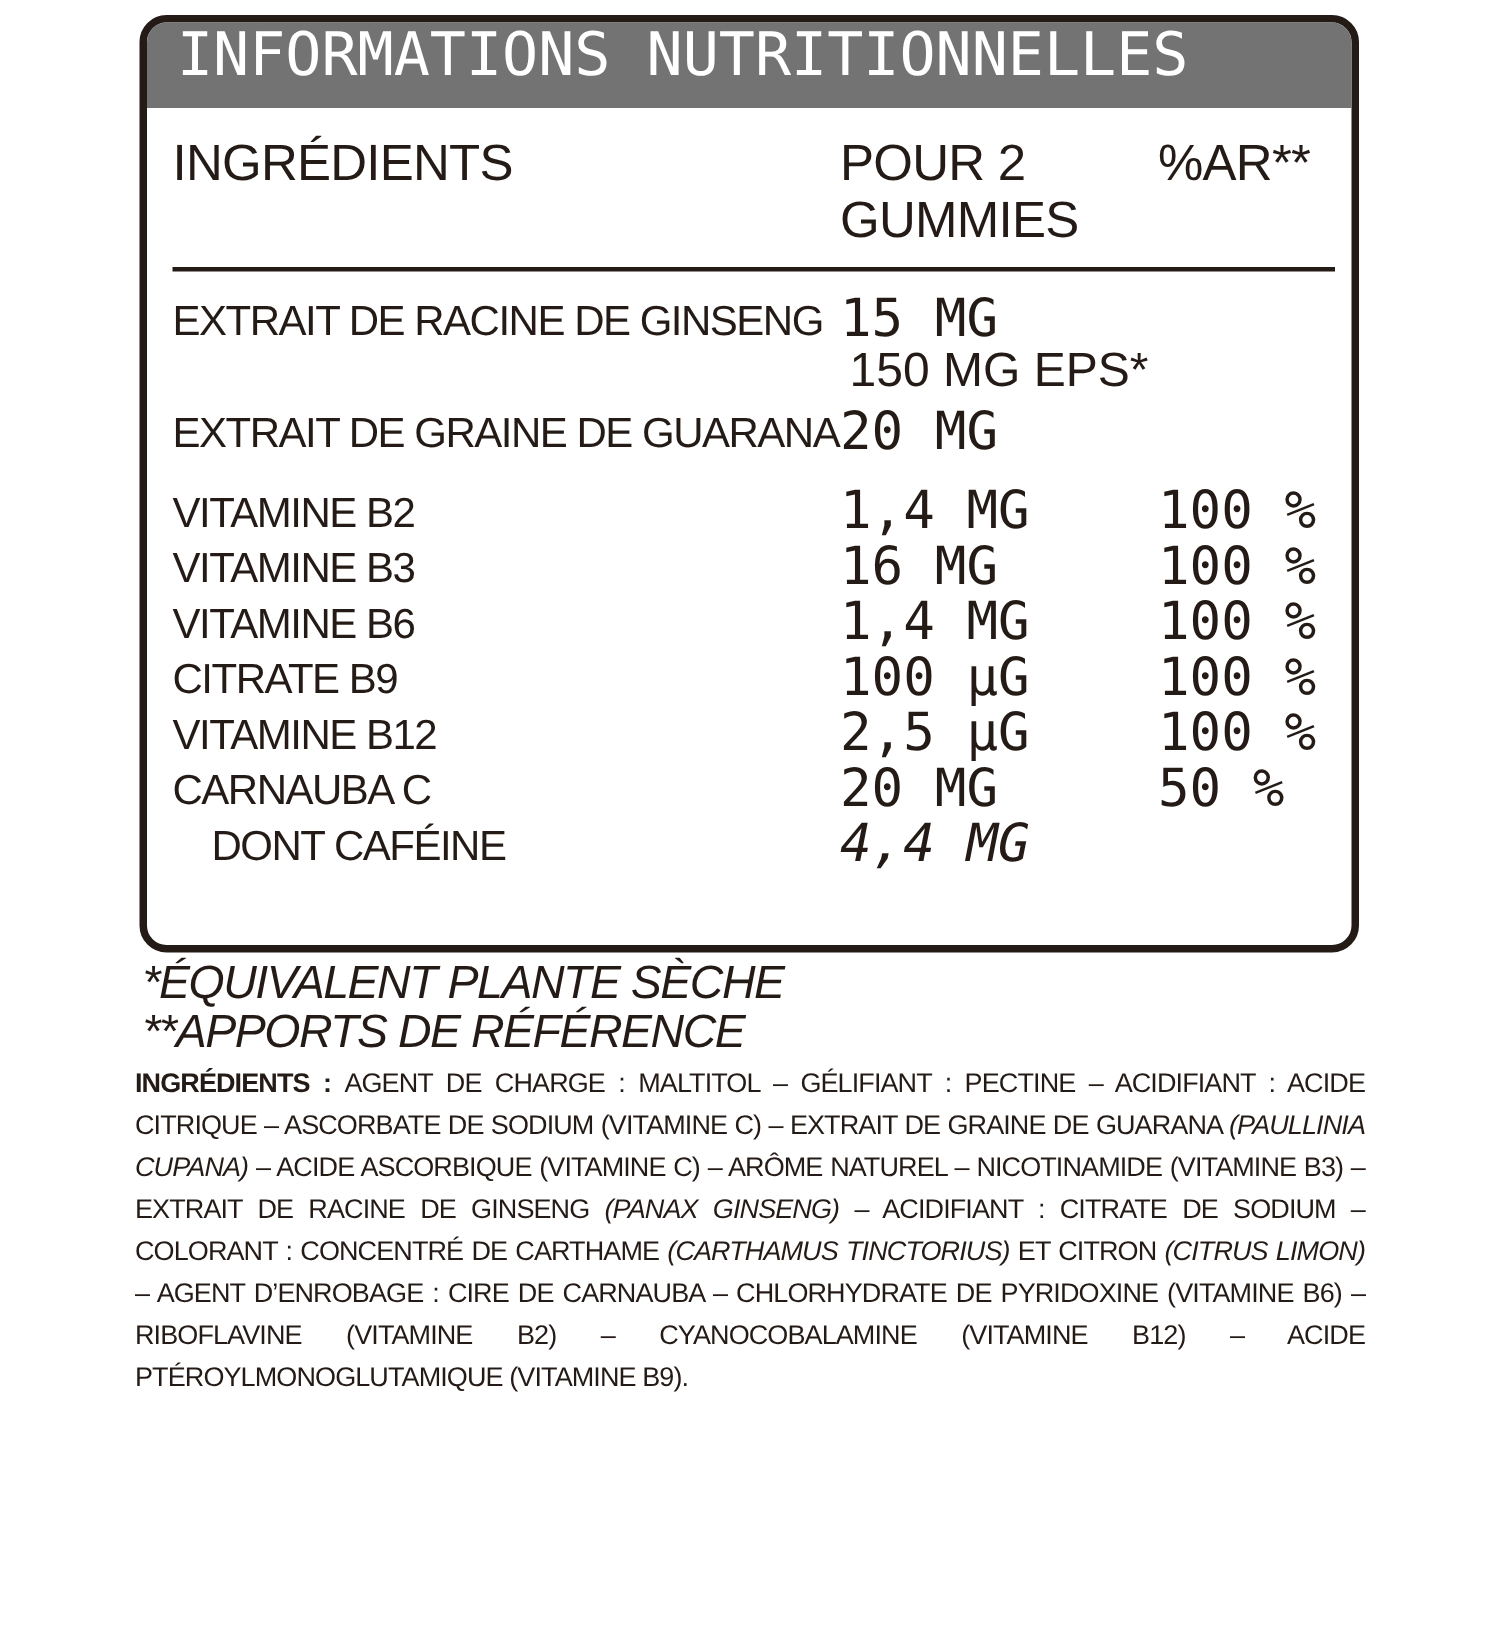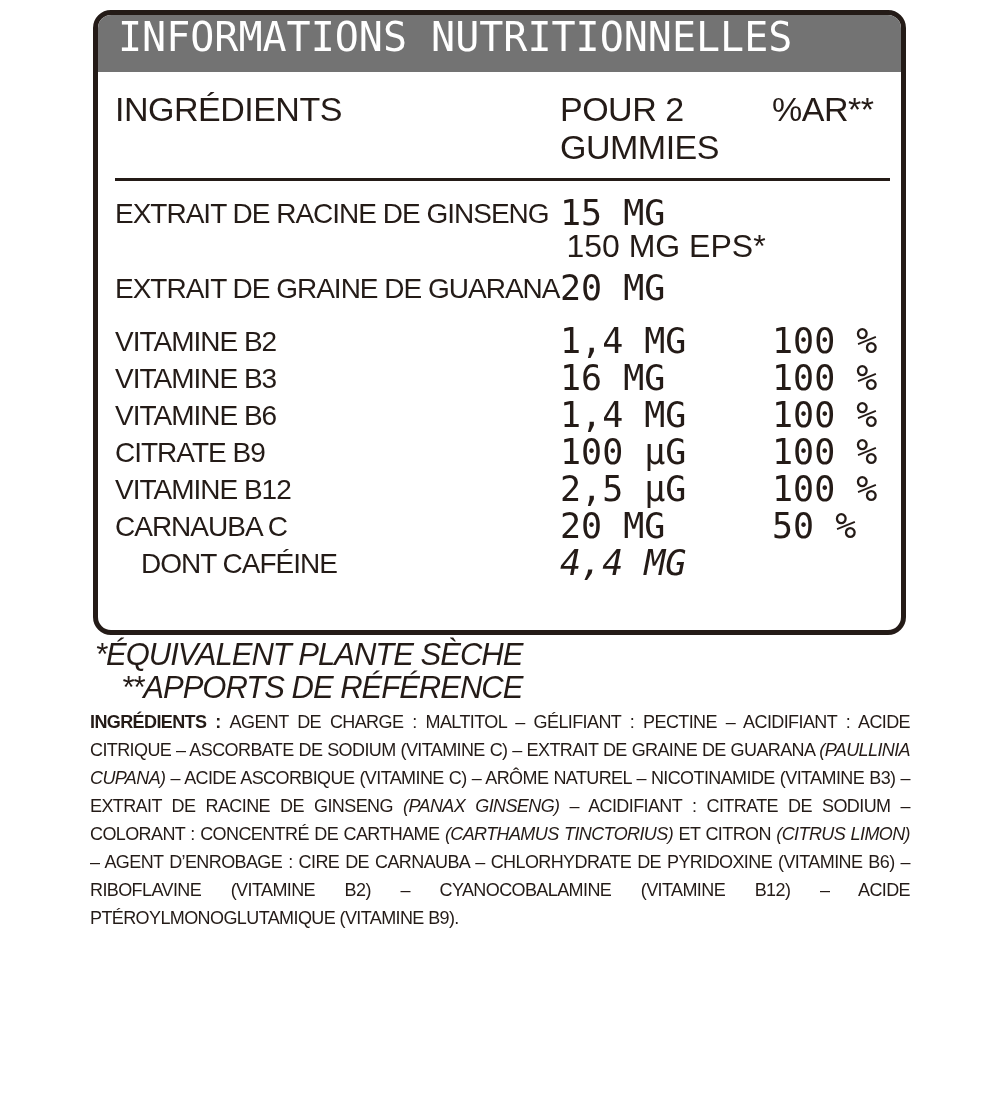--- a/index.html
+++ b/index.html
@@ -79,21 +79,20 @@
   .italic-row .cell-value { font-style: italic; }
 
   
   .footnotes {
     position: absolute;
     left: 95px; top: 638px;
     font-style: italic;
     font-size: 31px;
     line-height: 33px;
     letter-spacing: -1px;
-    text-align: right;
   }
 
   
   .ingredients {
     position: absolute;
     left: 90px; top: 708px;
     width: 820px;
     font-size: 18px;
     line-height: 28px;
     letter-spacing: -0.6px;

